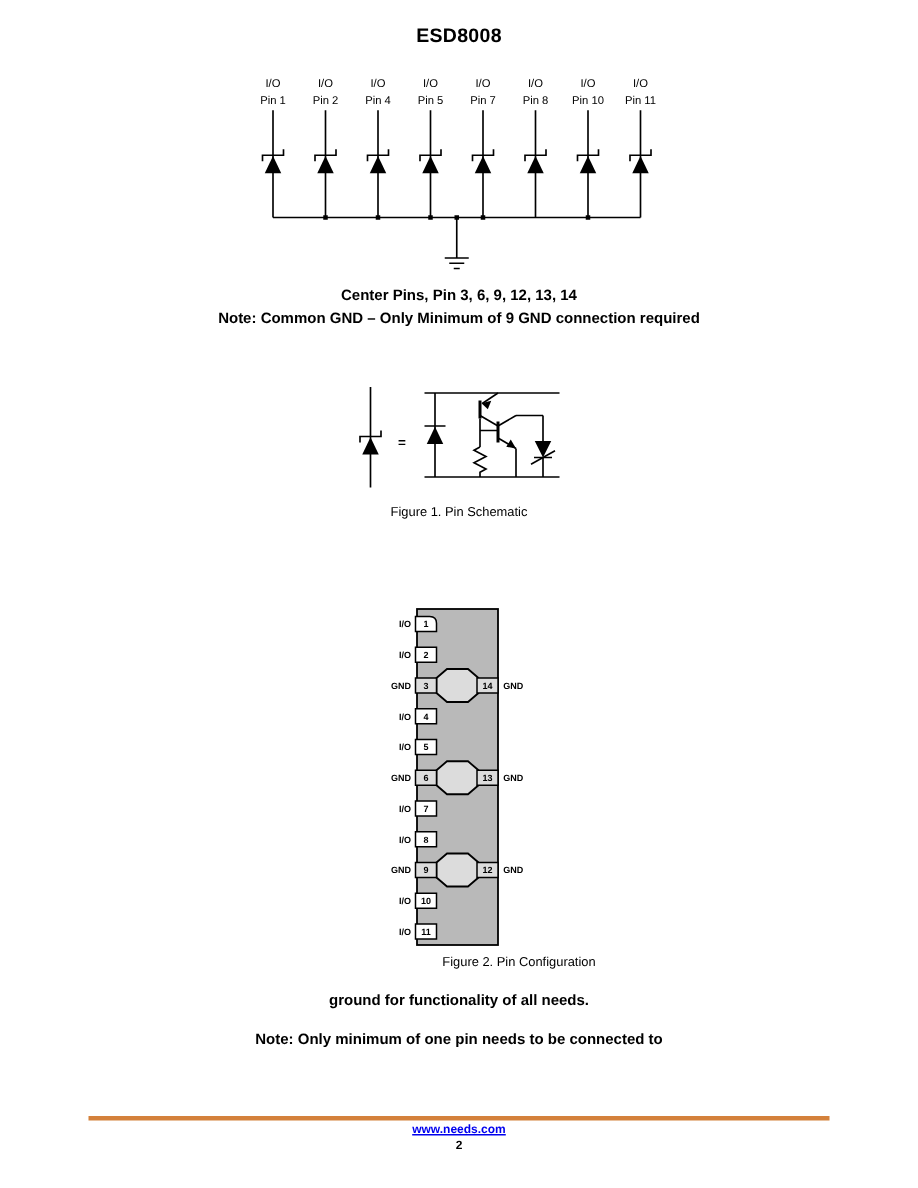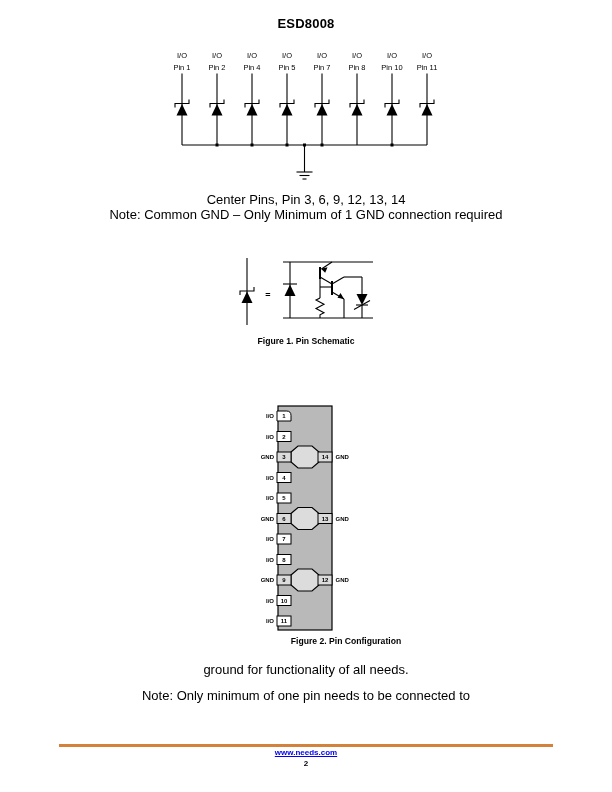--- a/index.html
+++ b/index.html
@@ -4,22 +4,22 @@
 <style>
   html,body{margin:0;padding:0;}
   body{
     width:612px;height:792px;position:relative;background:#ffffff;
     font-family:"Liberation Sans","DejaVu Sans",sans-serif;color:#000;
     overflow:hidden;
   }
   .abs{position:absolute;}
   .centerline{position:absolute;left:0;width:612px;text-align:center;}
   .doc-title{top:16px;font-size:13px;font-weight:bold;letter-spacing:.2px;text-align:center;}
-  .small-note{font-size:13px;}
-  .fig-caption{font-size:8.6px;font-weight:bold;}
+  .small-note{font-size:10px;font-weight:bold;}
+  .fig-caption{font-size:8.6px;font-weight:normal;}
   svg .st{stroke:#000;stroke-width:1.1;fill:none;}
   svg .thick{stroke:#000;stroke-width:2;fill:none;}
   svg .fil{fill:#000;stroke:none;}
   svg text.lbl{font-family:"Liberation Sans","DejaVu Sans",sans-serif;font-size:7.5px;fill:#000;text-anchor:middle;}
   svg text.pinlbl{font-family:"Liberation Sans","DejaVu Sans",sans-serif;font-size:6px;font-weight:bold;fill:#000;}
   svg text.pinnum{font-family:"Liberation Sans","DejaVu Sans",sans-serif;font-size:6px;font-weight:bold;fill:#000;text-anchor:middle;}
   svg text.eq{font-family:"Liberation Sans","DejaVu Sans",sans-serif;font-size:9px;font-weight:bold;fill:#000;text-anchor:middle;}
   .footer-rule{top:744px;left:59px;width:494px;height:2.5px;background:#D4813B;}
   .footer-link{top:748px;font-size:8px;font-weight:bold;color:#0000EE;text-decoration:underline;}
   .footer-page{top:759px;font-size:8px;font-weight:bold;}
@@ -107,21 +107,21 @@
 
   <g>
     <line class="st" x1="154.5" y1="103" x2="154.5" y2="130"></line>
     <line class="st" x1="146.5" y1="130" x2="162.5" y2="130"></line>
     <line class="st" x1="149.5" y1="133.5" x2="159.5" y2="133.5"></line>
     <line class="st" x1="152.5" y1="137" x2="156.5" y2="137"></line>
   </g>
 </svg>
 
 <div class="centerline small-note" style="top:192px;">Center Pins, Pin 3, 6, 9, 12, 13, 14</div>
-<div class="centerline small-note" style="top:207px;">Note: Common GND – Only Minimum of 1 GND connection required</div>
+<div class="centerline small-note" style="top:207px;">Note: Common GND – Only Minimum of 9 GND connection required</div>
 
 <svg class="abs" style="left:235px;top:253px;" width="145" height="80" viewBox="0 0 145 80">
 
   <g>
     <line class="st" x1="12" y1="5" x2="12" y2="72"></line>
     <path class="st" d="M 5,42 L 5,38 L 19,38 L 19,34"></path>
     <path class="fil" d="M 12,38.5 L 6.5,50 L 17.5,50 Z"></path>
   </g>
   <text class="eq" x="33" y="45">=</text>
 

